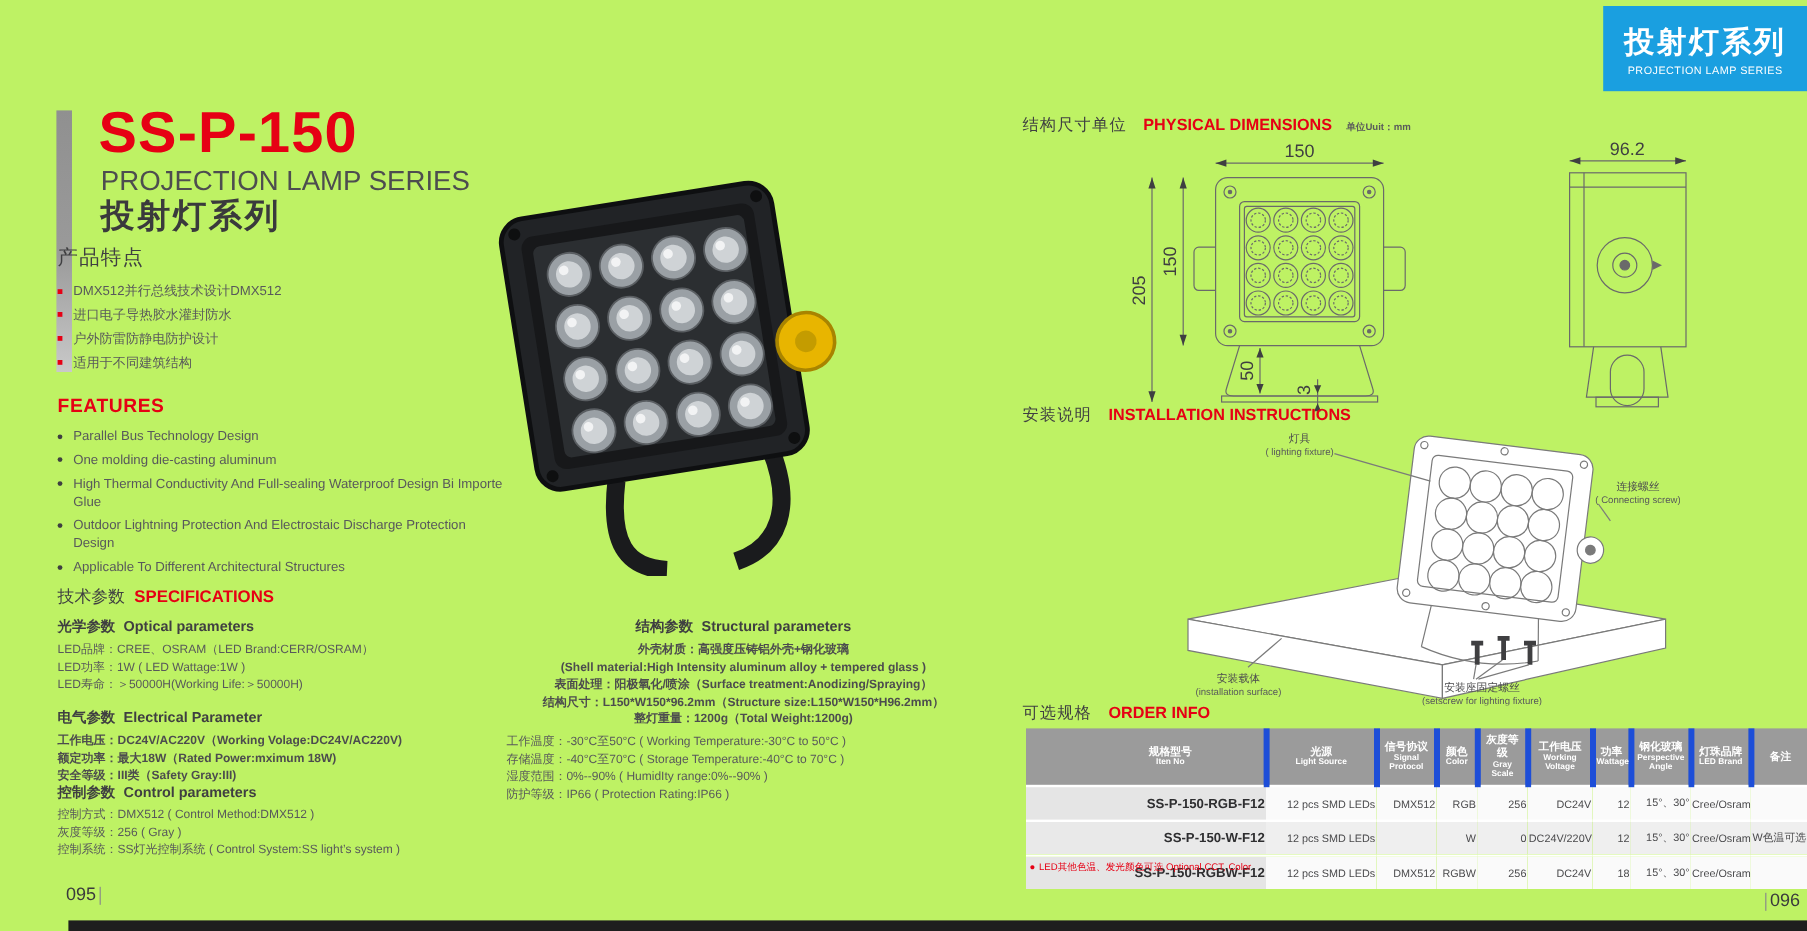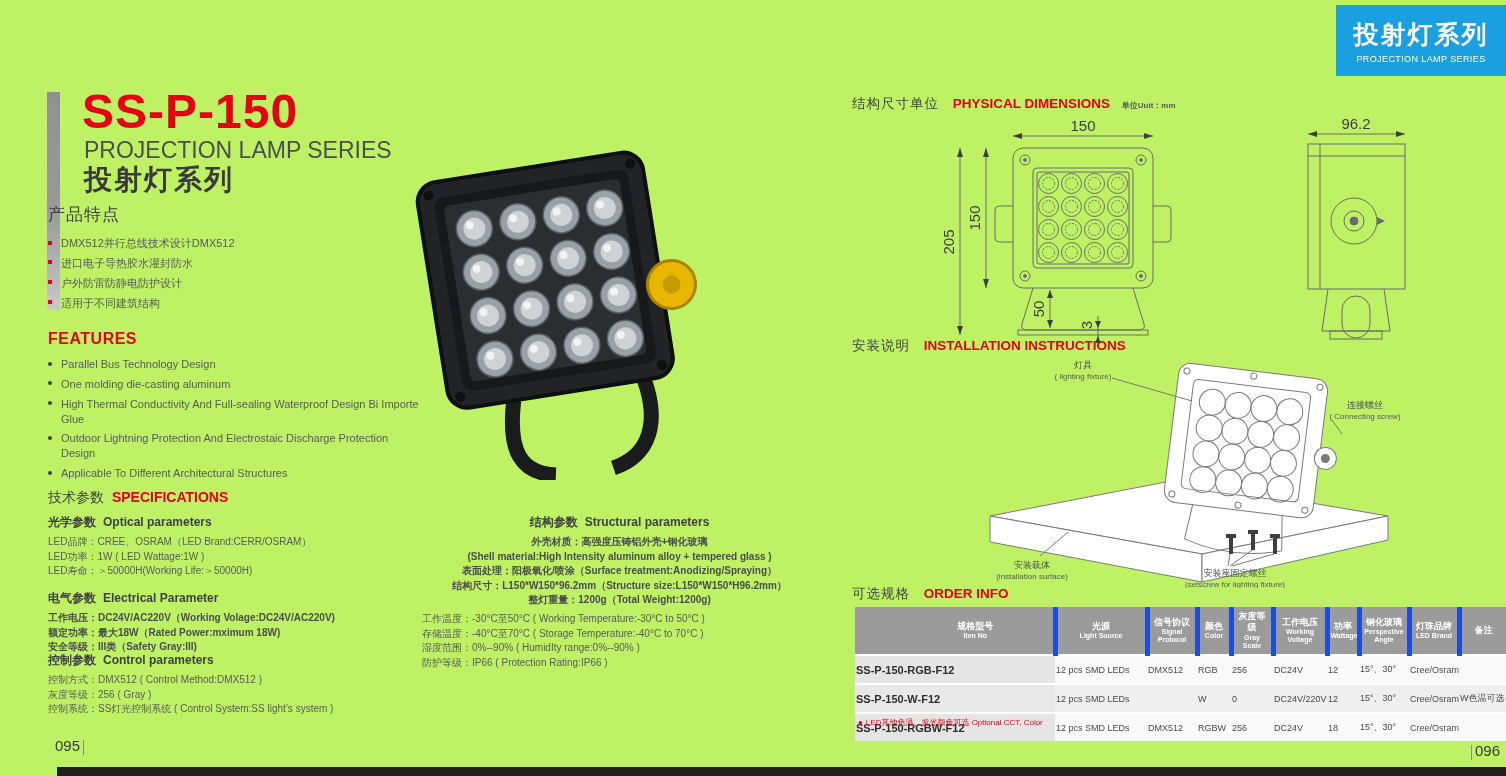--- a/index.html
+++ b/index.html
@@ -62,21 +62,21 @@
   .dim-t{font-size:15px;fill:#3f3f41;}
   .lbl-cn{font-size:9px;fill:#4c4c4e;}
   .lbl-en{font-size:8px;fill:#58595b;}
 
   
   .order-table{position:absolute;left:855px;top:607px;width:651px;border-collapse:collapse;table-layout:fixed;}
   .order-table th{background:#9b9b9b;color:#fff;padding:4px 1px;vertical-align:middle;border-left:5px solid #1d4ed8;}
   .order-table th:first-child{border-left:none;padding-left:44px;}
   .order-table th .cn{display:block;font-size:9px;font-weight:bold;line-height:1.25;}
   .order-table th .en{display:block;font-size:7px;font-weight:bold;line-height:1.2;}
-  .order-table td{text-align:left;font-size:9px;color:#4a4a4c;padding:7px 1px;border-top:2px solid #fff;
+  .order-table td{text-align:right;font-size:9px;color:#4a4a4c;padding:7px 1px;border-top:2px solid #fff;
                   background:#fafafa;overflow:hidden;white-space:nowrap;}
   .order-table td:first-child{background:#e5e5e5;font-weight:bold;font-size:11px;color:#2e2e30;}
   .order-table tr.alt td{background:#efefef;}
   .order-table tr.alt td:first-child{background:#e9e9e9;}
   .footnote{position:absolute;left:858px;top:717px;font-size:8px;color:#e60014;}
   .footnote .dot{margin-right:3px;}
 
   
   .pageno{position:absolute;font-size:15px;font-weight:normal;color:#3a3a3c;}
   .pageno-left{left:55px;top:737px;}

